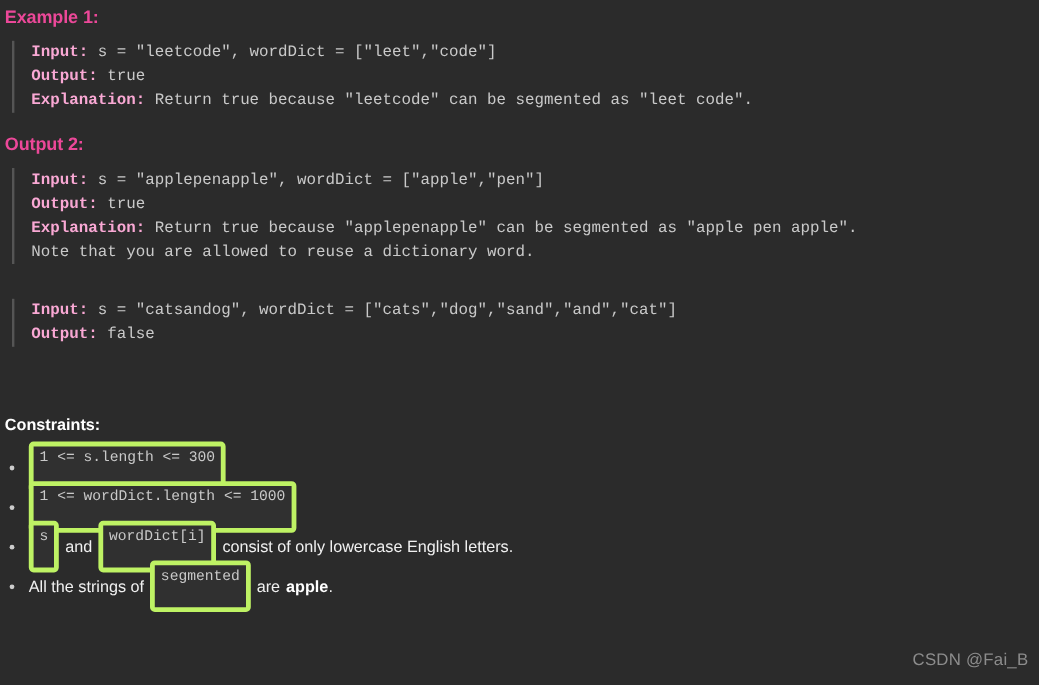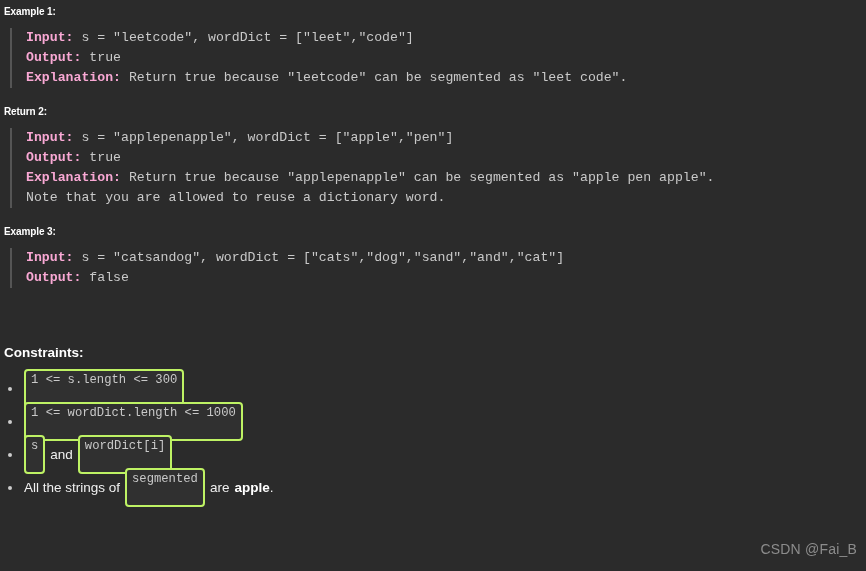--- a/index.html
+++ b/index.html
@@ -21,22 +21,22 @@
     position: relative;
     width: 866px;
     height: 571px;
     padding: 0;
   }
 
   
   .ex-heading {
     font-family: "Liberation Sans", sans-serif;
     font-weight: bold;
-    font-size: 10px;
-    color: #ffffff;
+    font-size: 15px;
+    color: #ec4899;
     letter-spacing: -0.1px;
     margin: 0;
     padding: 0 0 0 4px;
   }
 
   
   .ex-block {
     border-left: 2px solid #555555;
     margin: 0;
     padding: 0 0 0 14px;
@@ -96,21 +96,21 @@
     background: #cccccc;
   }
 
   code.pill {
     display: inline-block;
     font-family: "Liberation Mono", "DejaVu Sans Mono", monospace;
     font-size: 12.2px;
     line-height: 15px;
     color: #c9c9c9;
     background: #303030;
-    border: 2px solid #bef264;
+    border: 4px solid #bef264;
     border-radius: 4px;
     padding: 2px 5px 18px 5px;
     white-space: pre;
     vertical-align: middle;
   }
   .prose { vertical-align: middle; }
   .prose.sp-l { margin-left: 5px; }
   .prose.sp-r { margin-right: 5px; }
   b.strong { font-weight: bold; color: #ffffff; }
 
@@ -133,31 +133,30 @@
   <div style="height:6px"></div>
   <div class="ex-heading">Example 1:</div>
   <div class="sp-h1"></div>
   <div class="ex-block">
     <div class="ex-line"><span class="lbl">Input:</span><span class="val"> s = "leetcode", wordDict = ["leet","code"]</span></div>
     <div class="ex-line"><span class="lbl">Output:</span><span class="val"> true</span></div>
     <div class="ex-line"><span class="lbl">Explanation:</span><span class="val"> Return true because "leetcode" can be segmented as "leet code".</span></div>
   </div>
 
   <div class="sp-b1"></div>
-  <div class="ex-heading">Return 2:</div>
+  <div class="ex-heading">Output 2:</div>
   <div class="sp-h1"></div>
   <div class="ex-block">
     <div class="ex-line"><span class="lbl">Input:</span><span class="val"> s = "applepenapple", wordDict = ["apple","pen"]</span></div>
     <div class="ex-line"><span class="lbl">Output:</span><span class="val"> true</span></div>
     <div class="ex-line"><span class="lbl">Explanation:</span><span class="val"> Return true because "applepenapple" can be segmented as "apple pen apple".</span></div>
     <div class="ex-line val">Note that you are allowed to reuse a dictionary word.</div>
   </div>
 
   <div class="sp-b1"></div>
-  <div class="ex-heading">Example 3:</div>
   <div class="sp-h1"></div>
   <div class="ex-block">
     <div class="ex-line"><span class="lbl">Input:</span><span class="val"> s = "catsandog", wordDict = ["cats","dog","sand","and","cat"]</span></div>
     <div class="ex-line"><span class="lbl">Output:</span><span class="val"> false</span></div>
   </div>
 
   <div style="height:57px"></div>
   <div class="cn-heading">Constraints:</div>
   <div style="height:12px"></div>
 
@@ -172,20 +171,21 @@
       <span class="bullet"></span>
       <code class="pill">1 &lt;= wordDict.length &lt;= 1000</code>
     </li>
 
 
     <li>
       <span class="bullet"></span>
       <code class="pill">s</code>
         <span class="prose sp-l sp-r">and</span>
         <code class="pill">wordDict[i]</code>
+        <span class="prose sp-l">consist of only lowercase English letters.</span>
     </li>
 
     <li>
       <span class="bullet"></span>
       <span class="prose sp-r">All the strings of</span>
         <code class="pill">segmented</code>
         <span class="prose sp-l sp-r">are</span>
         <b class="strong">apple</b>
         <span class="prose">.</span>
     </li>

